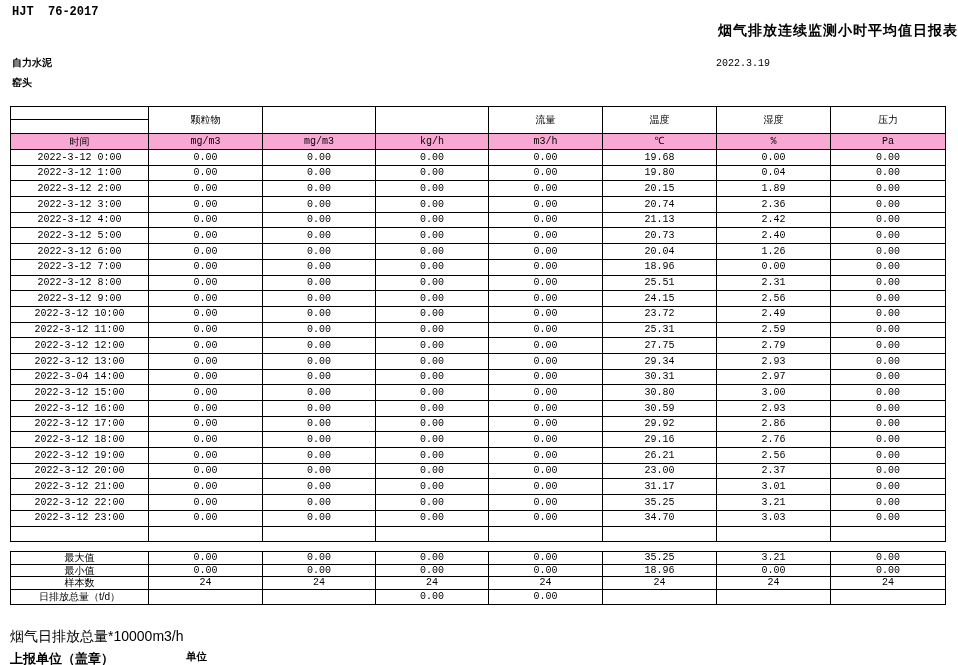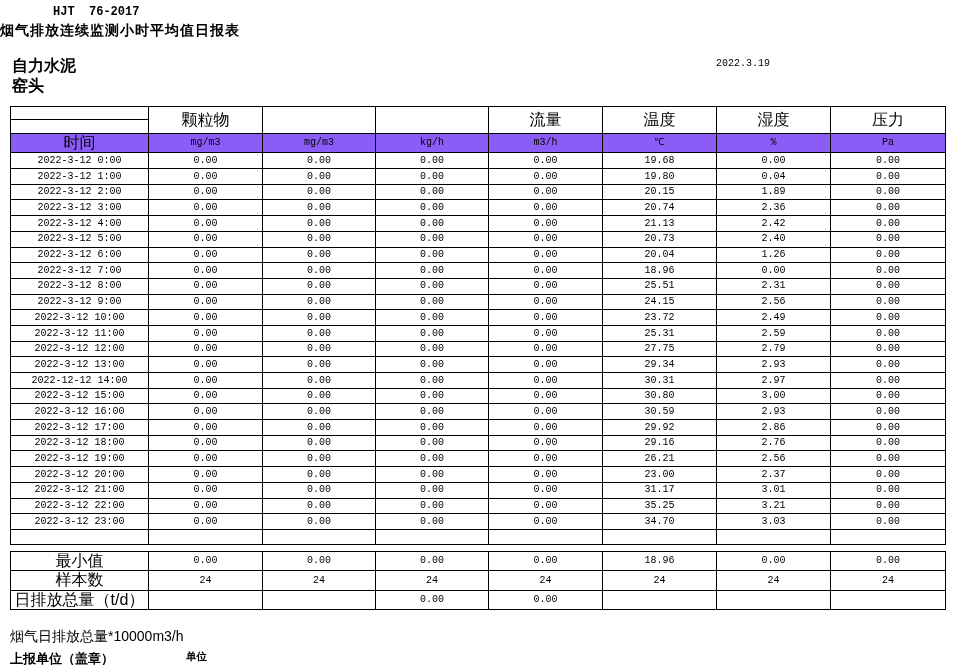--- a/index.html
+++ b/index.html
@@ -11,25 +11,24 @@
     font-family:"Liberation Sans", sans-serif;
     color:#000;
   }
   .abs { position:absolute; }
 
   .doc-code {
     left:12px; top:5px;
     font-family:"Liberation Mono", monospace;
     font-weight:bold; font-size:12px;
     white-space:pre;
-    margin-left:41px;
   }
   .title {
     left:0; top:22px; width:958px;
-    text-align:left;
+    text-align:right;
     font-weight:bold; font-size:14px;
     letter-spacing:1px;
   }
   .company { left:12px; top:56px; font-weight:bold; font-size:11.5px; }
   .location { left:12px; top:76px; font-weight:bold; font-size:11.5px; }
   .report-date {
     left:716px; top:58px;
     font-family:"Liberation Mono", monospace;
     font-size:10px;
   }
@@ -39,26 +38,26 @@
     border:1px solid #000;
     padding:0;
     text-align:center;
     vertical-align:middle;
     overflow:hidden;
     font-family:"Liberation Mono", monospace;
     font-size:10px;
     line-height:1.15;
     white-space:nowrap;
   }
-  .cjk { font-family:"Liberation Sans", sans-serif; font-size:16px; }
+  .cjk { font-family:"Liberation Sans", sans-serif; font-size:10px; }
 
   table.main { left:10px; top:106px; width:935px; }
   tr.ghead-top td { height:12px; }
   tr.ghead-bottom td { height:13px; }
-  tr.units td { height:15px; background:#8b5cf6; }
+  tr.units td { height:15px; background:#f9a8d4; }
   tbody.data td { height:14.7px; }
   tr.blank-row td { height:14px; }
 
   table.summary { left:10px; top:551px; width:935px; }
   table.summary td { height:11.5px; }
   table.summary tr.total-row td { height:14px; }
 
   .note-volume {
     left:10px; top:628px;
     font-weight:normal; font-size:14px;
@@ -252,21 +251,21 @@
         <td>2022-3-12 13:00</td>
         <td>0.00</td>
         <td>0.00</td>
         <td>0.00</td>
         <td>0.00</td>
         <td>29.34</td>
         <td>2.93</td>
         <td>0.00</td>
       </tr>
       <tr>
-        <td>2022-12-12 14:00</td>
+        <td>2022-3-04 14:00</td>
         <td>0.00</td>
         <td>0.00</td>
         <td>0.00</td>
         <td>0.00</td>
         <td>30.31</td>
         <td>2.97</td>
         <td>0.00</td>
       </tr>
       <tr>
         <td>2022-3-12 15:00</td>
@@ -379,20 +378,30 @@
       <col style="width:114px">
       <col style="width:113px">
       <col style="width:113px">
     <col style="width:114px">
       <col style="width:114px">
       <col style="width:114px">
       <col style="width:115px">
   </colgroup>
   <tbody id="summary-body">
       <tr>
+        <td class="cjk">最大值</td>
+        <td>0.00</td>
+        <td>0.00</td>
+        <td>0.00</td>
+        <td>0.00</td>
+        <td>35.25</td>
+        <td>3.21</td>
+        <td>0.00</td>
+      </tr>
+      <tr>
         <td class="cjk">最小值</td>
         <td>0.00</td>
         <td>0.00</td>
         <td>0.00</td>
         <td>0.00</td>
         <td>18.96</td>
         <td>0.00</td>
         <td>0.00</td>
       </tr>
       <tr>

